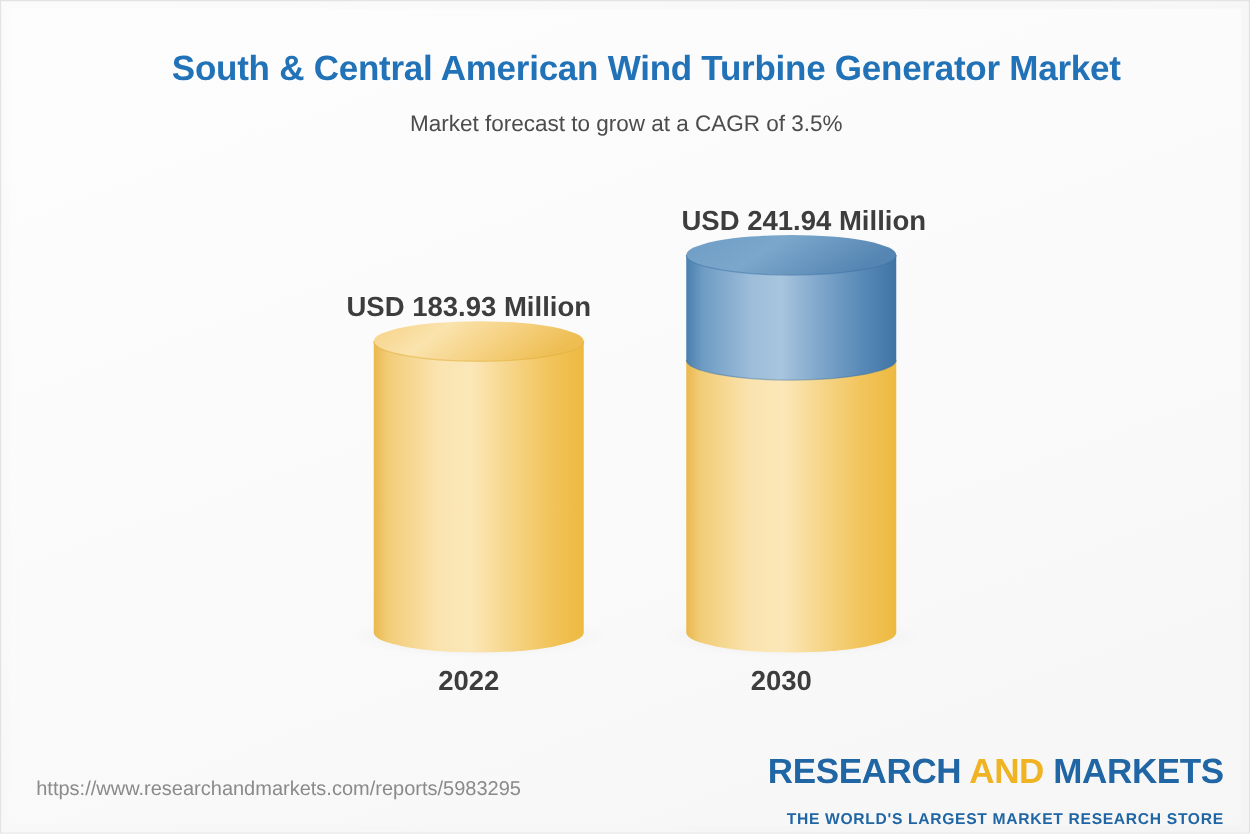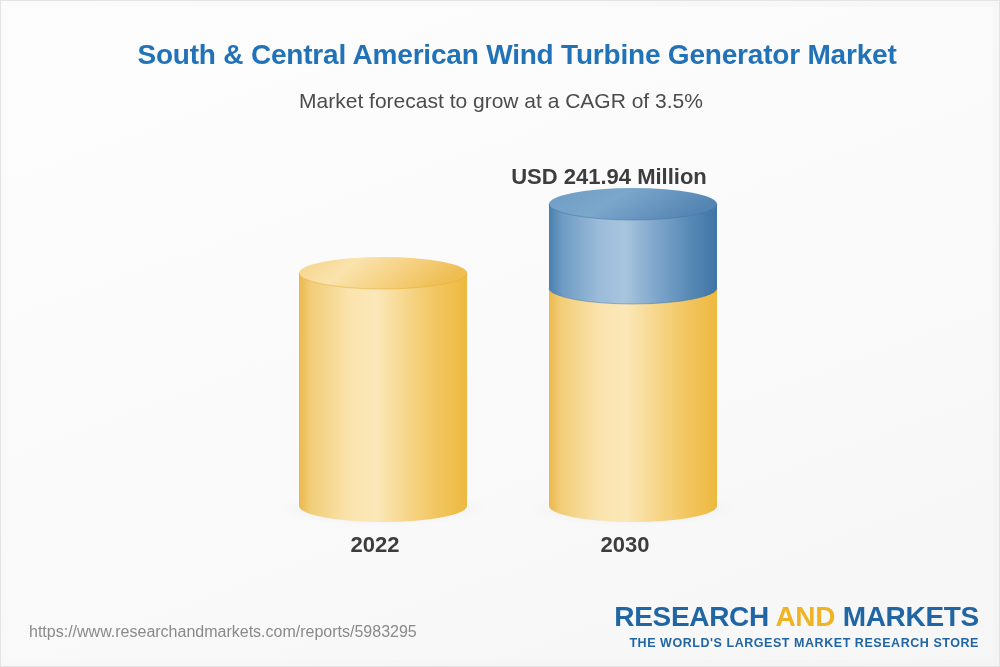--- a/index.html
+++ b/index.html
@@ -42,21 +42,21 @@
     letter-spacing: -0.2px;
     white-space: nowrap;
     margin-left: 16px;
   }
   .chart-subtitle {
     position: absolute;
     left: 0;
     top: 88px;
     width: 1000px;
     text-align: center;
-    font-size: 21px;
+    font-size: 18px;
     font-weight: normal;
     color: #4c4c4c;
     white-space: nowrap;
   }
 
   
   #plot {
     position: absolute;
     left: 0;
     top: 0;
@@ -66,21 +66,21 @@
 
   .data-label {
     position: absolute;
     font-size: 22px;
     font-weight: bold;
     color: #3d3d3d;
     white-space: nowrap;
     text-align: center;
   }
   #label-2022 { left: 224px; top: 232px; width: 300px; }
-  #label-2030 { left: 458px; top: 163px; width: 300px; }
+  #label-2030 { left: 492px; top: 163px; width: 300px; }
 
   .cat-label {
     position: absolute;
     font-size: 22px;
     font-weight: bold;
     color: #3d3d3d;
     text-align: center;
     white-space: nowrap;
   }
   #cat-2022 { left: 224px; top: 531px; width: 300px; }
@@ -105,21 +105,21 @@
   }
   .logo-main {
     font-size: 28px;
     font-weight: bold;
     letter-spacing: -0.3px;
     white-space: nowrap;
   }
   .logo-word-blue { color: #2166a4; margin-top: 26px; }
   .logo-word-gold { color: #f0b323; }
   .logo-tagline {
-    margin-top: 6px;
+    margin-top: 18px;
     font-size: 12.5px;
     font-weight: bold;
     color: #2166a4;
     letter-spacing: 0.55px;
     white-space: nowrap;
   }
 </style>
 </head>
 <body>
 
@@ -186,20 +186,21 @@
       <path d="M 548,287 L 548,505 A 84,16 0 0 0 716,505 L 716,287 Z" fill="url(#gradYellowBody)"></path>
 
       <path d="M 548,203 L 548,287 A 84,16 0 0 0 716,287 L 716,203 Z" fill="url(#gradBlueBody)"></path>
 
       <path d="M 548,287 A 84,16 0 0 0 716,287" fill="none" stroke="#3f74a5" stroke-width="1" opacity="0.45"></path>
       <ellipse cx="632" cy="203" rx="84" ry="16" fill="url(#gradBlueTop)"></ellipse>
       <path d="M 548,203 A 84,16 0 0 0 716,203" fill="none" stroke="#3f74a5" stroke-width="1" opacity="0.5"></path>
     </g>
   </svg>
 
+  <div class="data-label" id="label-2022">USD 183.93 Million</div>
   <div class="data-label" id="label-2030">USD 241.94 Million</div>
 
   <div class="cat-label" id="cat-2022">2022</div>
   <div class="cat-label" id="cat-2030">2030</div>
 
   <div class="footer-url">https://www.researchandmarkets.com/reports/5983295</div>
 
   <div class="logo">
     <div class="logo-main"><span class="logo-word-blue">RESEARCH </span><span class="logo-word-gold">AND </span><span class="logo-word-blue">MARKETS</span></div>
     <div class="logo-tagline">THE WORLD'S LARGEST MARKET RESEARCH STORE</div>

